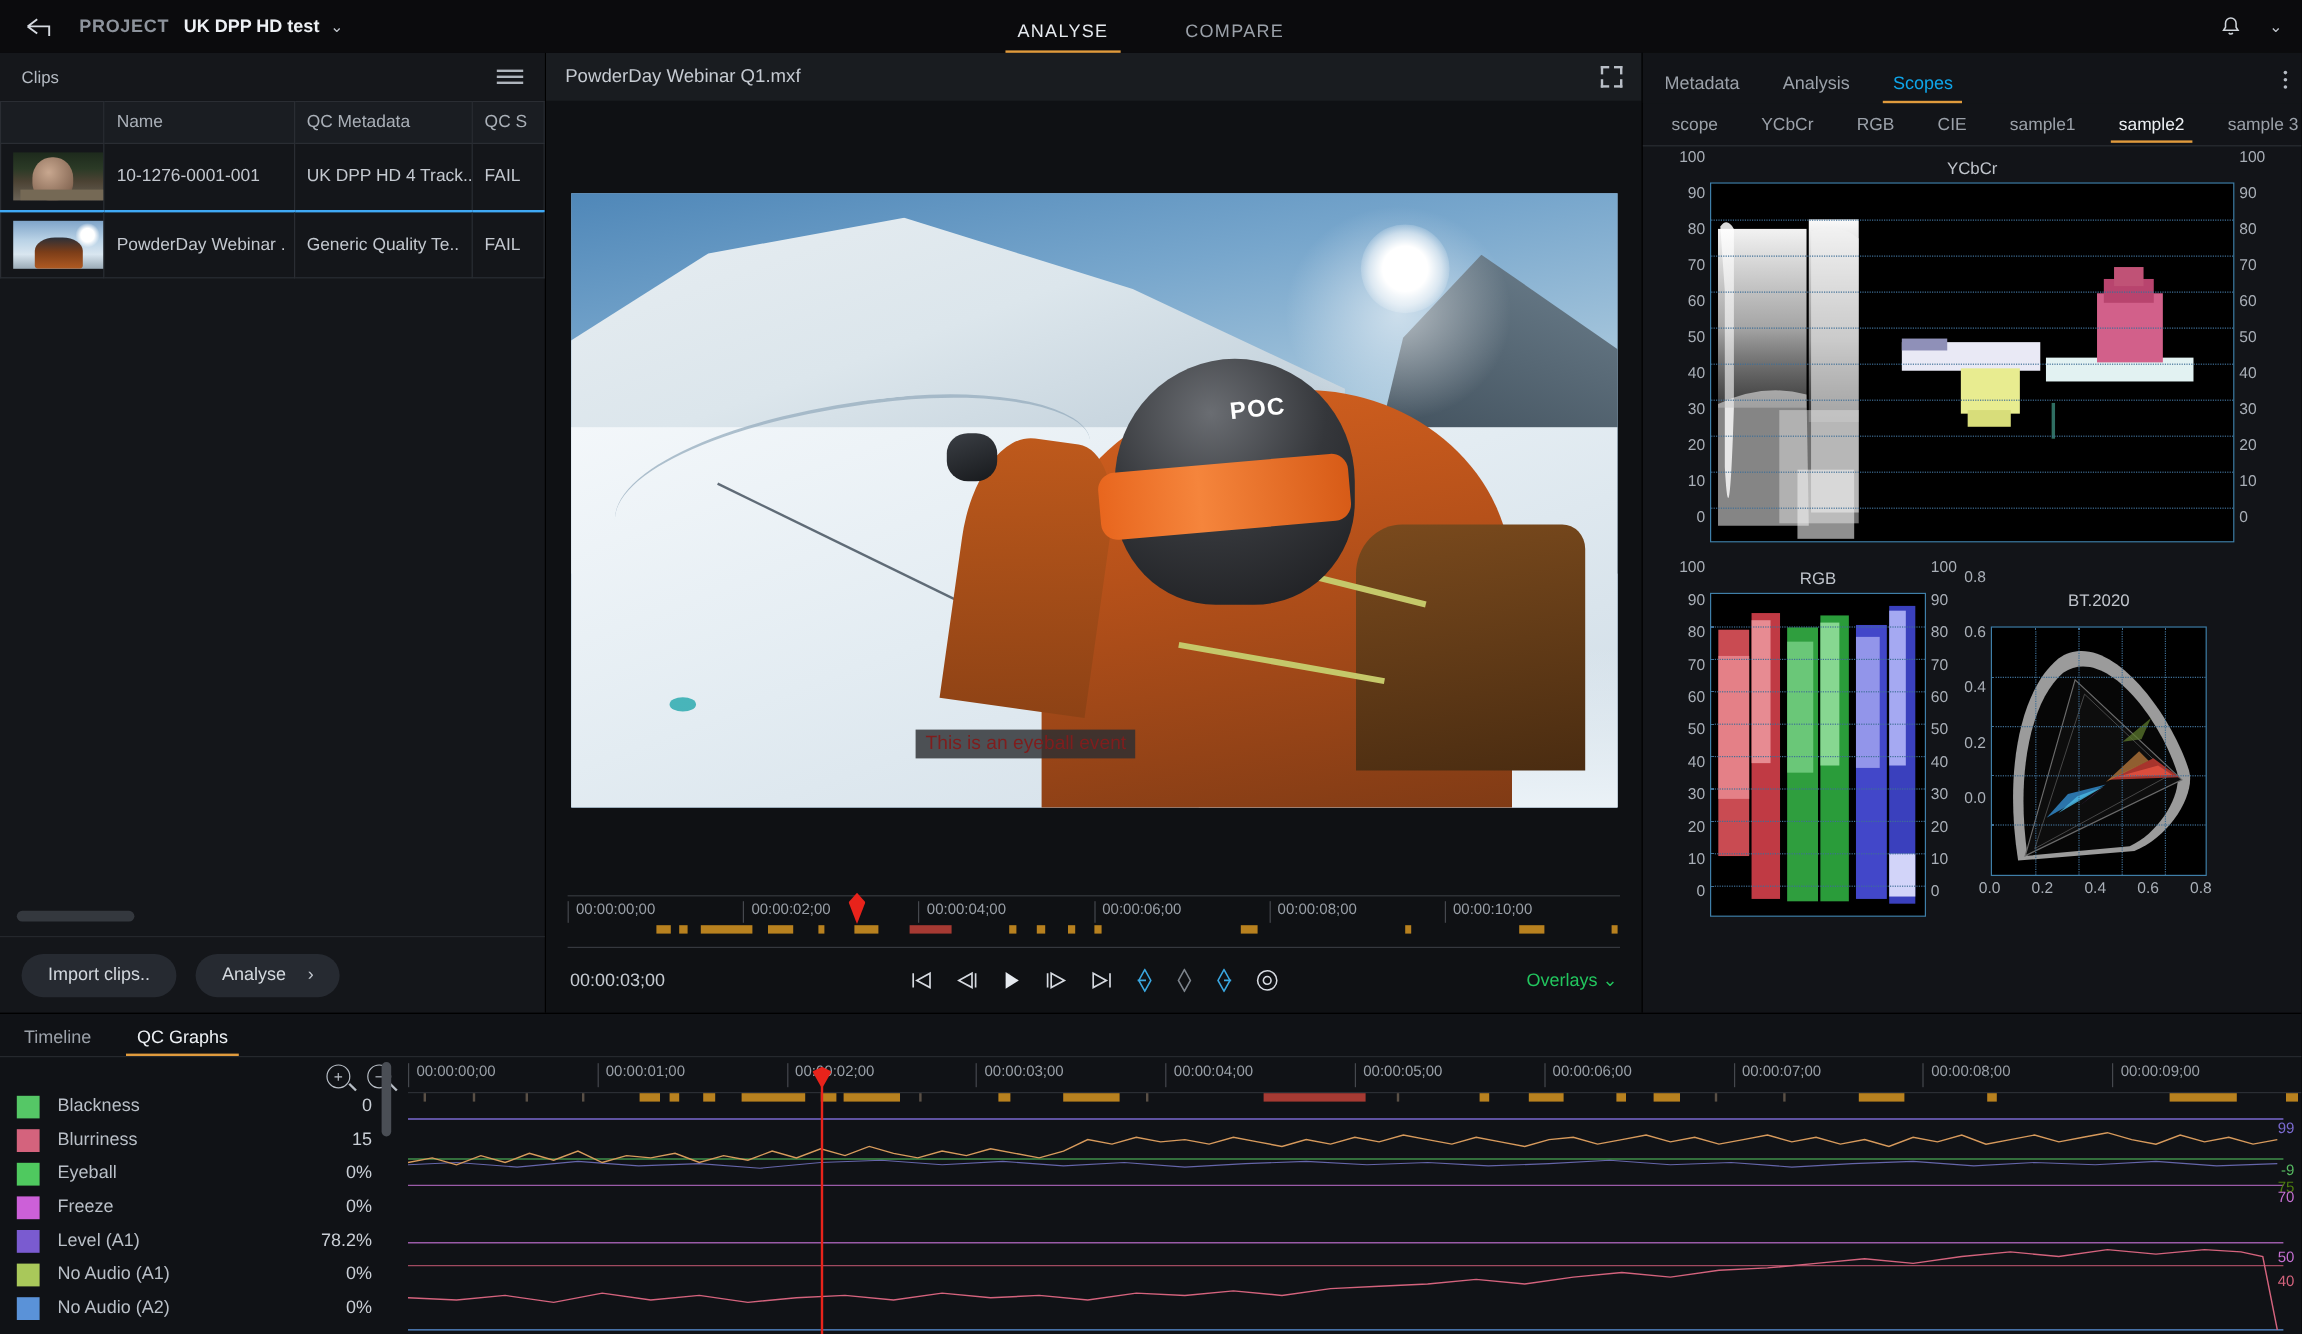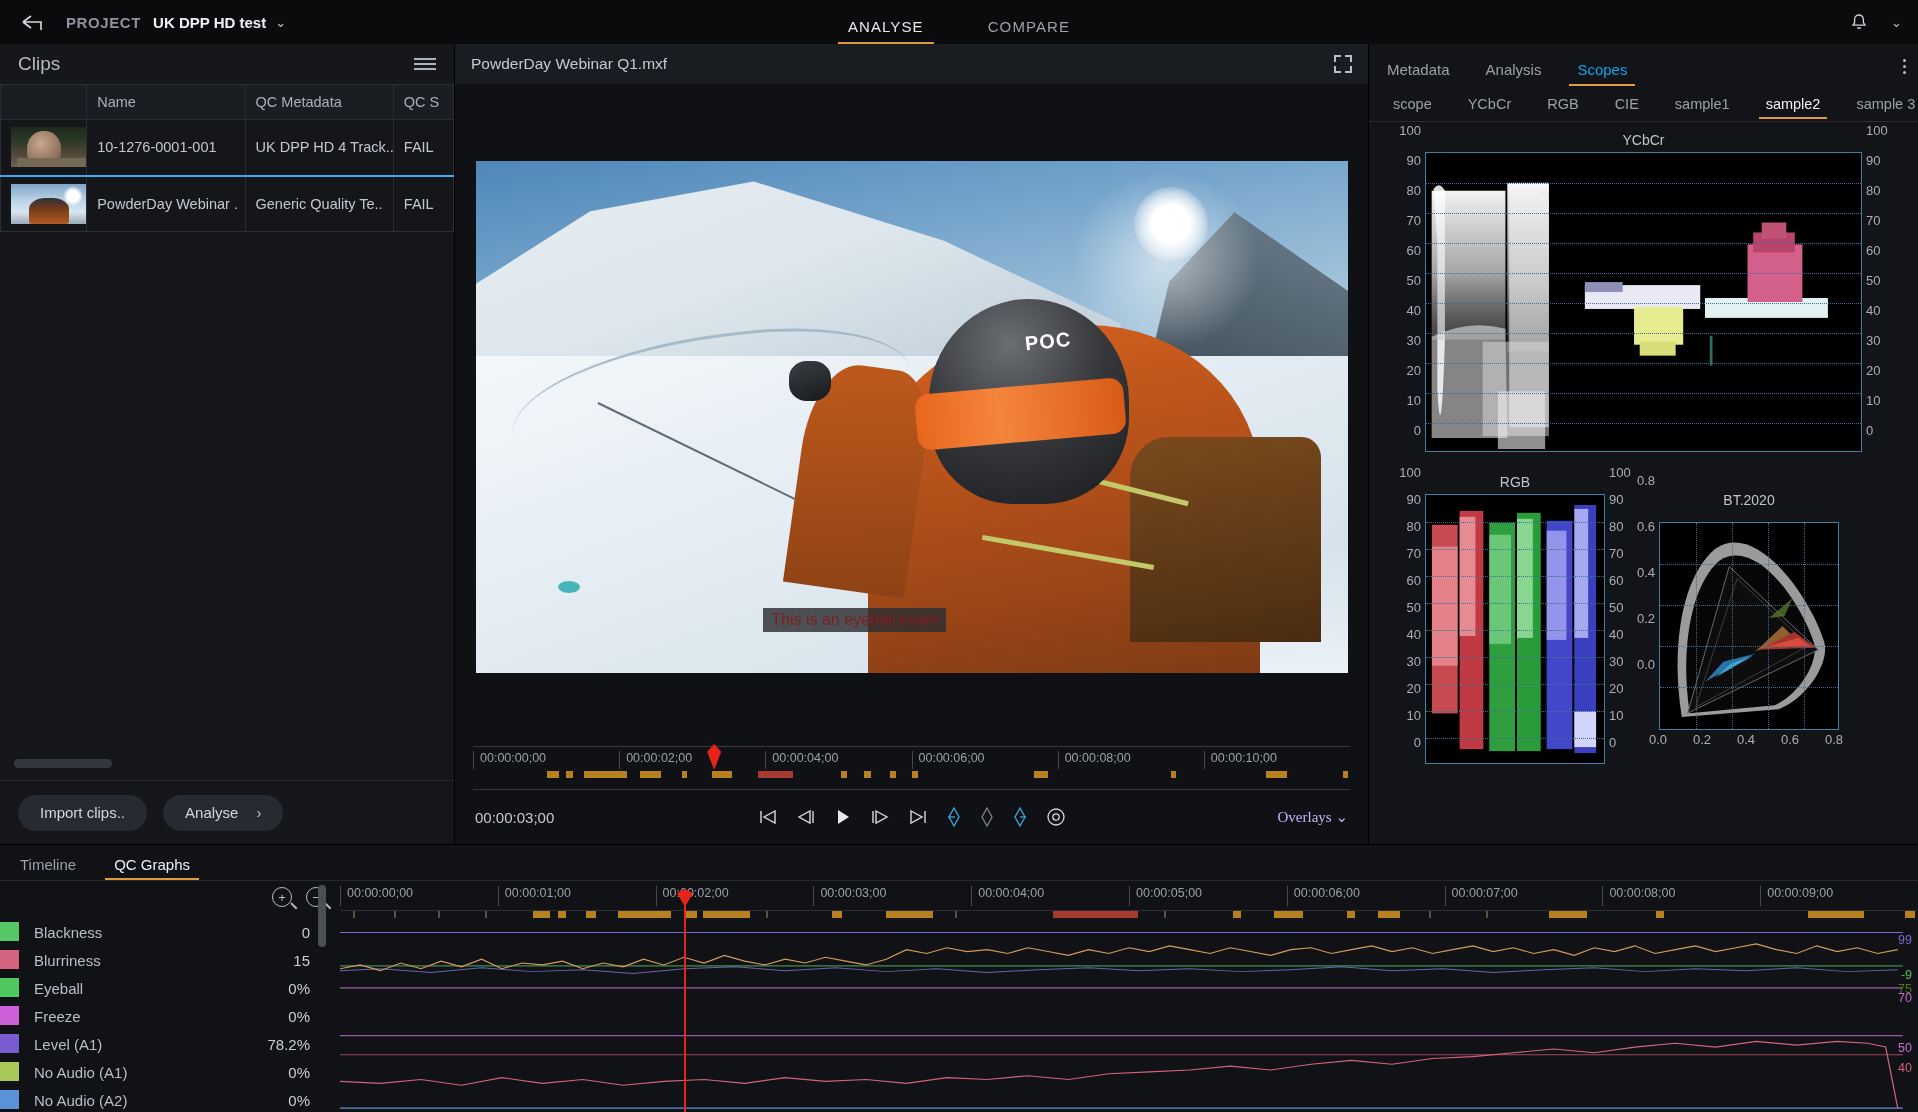--- a/index.html
+++ b/index.html
@@ -26,21 +26,21 @@
   .ctab.active { color: #e6eaef; }
   .ctab.active:after { content:''; position: absolute; left: -4px; right: -4px; bottom: 0; height: 2px; background: #e09b3d; }
   .topright { position: absolute; right: 16px; display: flex; align-items: center; gap: 14px; }
 
   
   .mainrow { flex: 1 1 auto; display: flex; min-height: 0; }
 
   
   .clips-panel { width: 455px; flex: 0 0 455px; background: #14161a; display: flex; flex-direction: column; border-right: 1px solid #000; }
   .clips-head { height: 40px; display: flex; align-items: center; padding: 0 18px; background: #15171b; }
-  .clips-title { font-size: 19px; color: #b4bac2; flex: 1; }
+  .clips-title { font-size: 14px; color: #b4bac2; flex: 1; }
   .hamburger { width: 22px; display: flex; flex-direction: column; gap: 3px; cursor: pointer; }
   .hamburger span { height: 2px; background: #aeb4bc; display: block; }
   .clips-table { width: 100%; border-collapse: collapse; table-layout: fixed; }
   .clips-table th {
     font-size: 14.5px; font-weight: normal; color: #aab0b8; text-align: left;
     padding: 9px 10px; border: 1px solid #2a2d33; background: #1a1d22; height: 32px;
   }
   .clips-table td { border: 1px solid #2a2d33; padding: 0 10px; font-size: 14.5px; color: #c3c8cf; height: 56px; vertical-align: middle; overflow: hidden; white-space: nowrap; }
   .col-thumb { width: 86px; }
   .col-name  { width: 158px; }
@@ -119,21 +119,21 @@
   .tick-label { position: absolute; top: 4px; font-size: 12.5px; color: #9aa0a8; padding-left: 6px; border-left: 1px solid #45484e; height: 18px; line-height: 14px; }
   .ev-row { position: absolute; left: 0; right: 0; top: 24px; height: 8px; }
   .ev { position: absolute; height: 7px; background: #b8811f; top: 0; }
   .ev.red { background: #a63a33; }
   .ph-marker { position: absolute; top: -3px; width: 14px; height: 26px; margin-left: -7px;
         background: #e8231b; clip-path: polygon(50% 0, 100% 30%, 50% 100%, 0 30%); }
   .ctrl-bar { height: 54px; display: flex; align-items: center; padding: 0 20px; position: relative; }
   .tc { font-size: 15px; color: #c6cbd2; }
   .ctrls { position: absolute; left: 50%; transform: translateX(-50%); display: flex; align-items: center; gap: 18px; }
   .cbtn { cursor: pointer; display: flex; align-items: center; }
-  .overlays { margin-left: auto; font-size: 15px; color: #c4b5fd; cursor: pointer; font-family: Liberation Serif, serif; }
+  .overlays { margin-left: auto; font-size: 15px; color: #22c55e; cursor: pointer; }
 
   
   .scopes-panel { width: 550px; flex: 0 0 550px; background: #121418; display: flex; flex-direction: column; border-left: 1px solid #000; }
   .scopes-tabs { height: 42px; display: flex; align-items: flex-end; padding: 0 14px; position: relative; background: #121418; }
   .stab { font-size: 15px; color: #9ba1a9; padding: 0 4px 8px 4px; margin-right: 28px; cursor: pointer; position: relative; }
   .stab.active { color: #0ea5e9; }
   .stab.active:after { content:''; position:absolute; left:-4px; right:-4px; bottom:0; height:2px; background:#e09b3d; }
   .kebab { position:absolute; right: 12px; bottom: 12px; display:flex; flex-direction:column; gap:3px; cursor: pointer;}
   .kebab i { width:3px; height:3px; border-radius:50%; background:#b6bcc4; display:block; }
   .subtabs { height: 36px; display:flex; align-items:center; border-bottom: 1px solid #2a2d32; padding-left: 6px; overflow: hidden; position: relative; }
@@ -158,21 +158,21 @@
   .btab { font-size: 15px; color: #9ba1a9; padding: 0 4px 7px 4px; margin-right: 30px; cursor: pointer; position: relative; }
   .btab.active { color: #eef1f5; }
   .btab.active:after { content:''; position:absolute; left:-5px; right:-5px; bottom:0; height:2px; background:#e09b3d; }
   .bottom-body { flex: 1 1 auto; display: flex; min-height: 0; }
   .legend { width: 340px; flex: 0 0 340px; display: flex; flex-direction: column; position: relative; }
   .zoomrow { height: 32px; display: flex; align-items: center; justify-content: flex-end; gap: 14px; padding-right: 14px; }
   .zic { width: 20px; height: 20px; border: 1.6px solid #b8bec6; border-radius: 50%; position: relative; cursor: pointer; }
   .zic:after { content:''; position:absolute; width:8px; height:1.6px; background:#b8bec6; right:-7px; bottom:-1px; transform: rotate(45deg); }
   .zic b { position:absolute; left:50%; top:50%; transform:translate(-50%,-50%); font-size:13px; font-weight:normal; color:#b8bec6; line-height:1;}
   .leg-list { flex: 1 1 auto; overflow: hidden; position: relative; }
-  .leg-row { display:flex; align-items:flex-end; height: 28px; }
+  .leg-row { display:flex; align-items:flex-start; height: 28px; padding-left: 14px; }
   .swatch { width: 19px; height: 19px; flex: 0 0 19px; }
   .leg-name { font-size: 15px; color: #b9bfc7; margin-left: 15px; flex: 1 1 auto; }
   .leg-val { font-size: 15px; color: #c9ced5; padding-right: 30px; }
   .leg-scroll { position:absolute; right: 14px; top: 4px; width: 8px; height: 62px; border-radius: 4px; background: #4a4e55; cursor: pointer;}
   .graphs { flex: 1 1 auto; position: relative; min-width: 0; }
   .g-ruler { height: 30px; position: relative; border-bottom: 1px solid #2b2e34; }
   .g-tick { position:absolute; top:5px; font-size:12.5px; color:#9aa0a8; padding-left:6px; border-left:1px solid #45484e; height:20px; }
   .g-ev-row { position:absolute; left:0; right:0; top: 30px; height: 8px; }
   .g-ev { position:absolute; height:7px; background:#b8811f; }
   .g-ev.red { background:#a63a33; }

